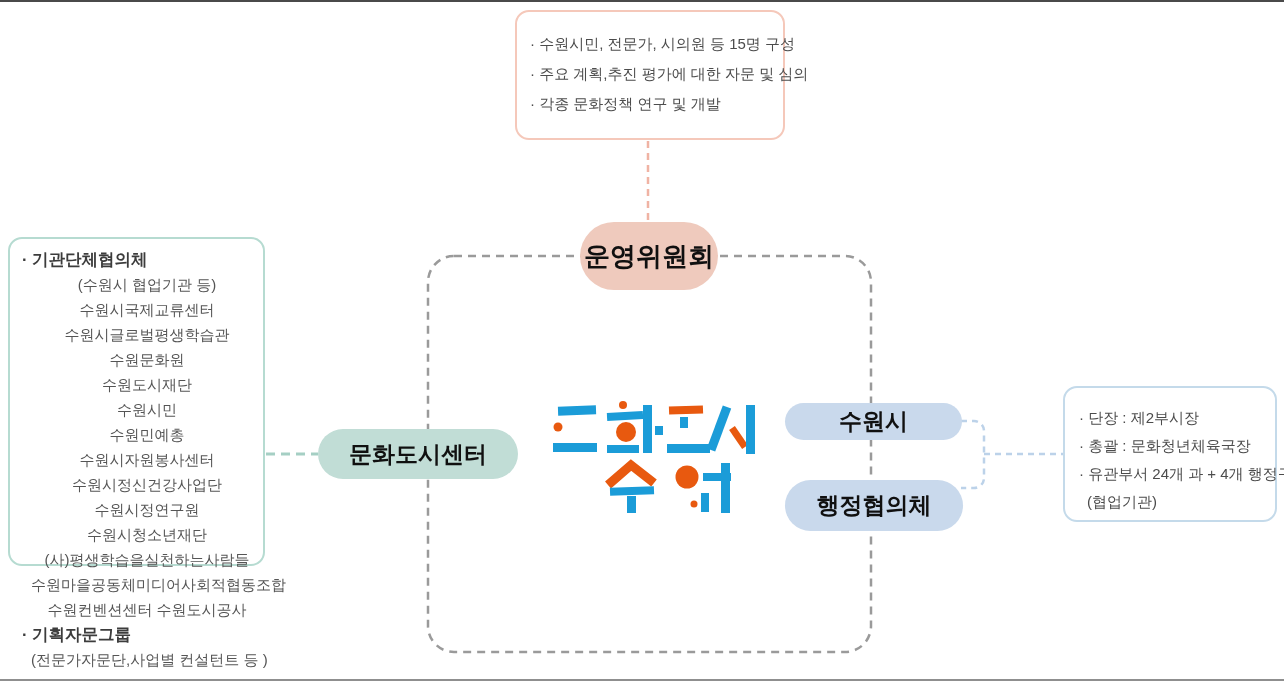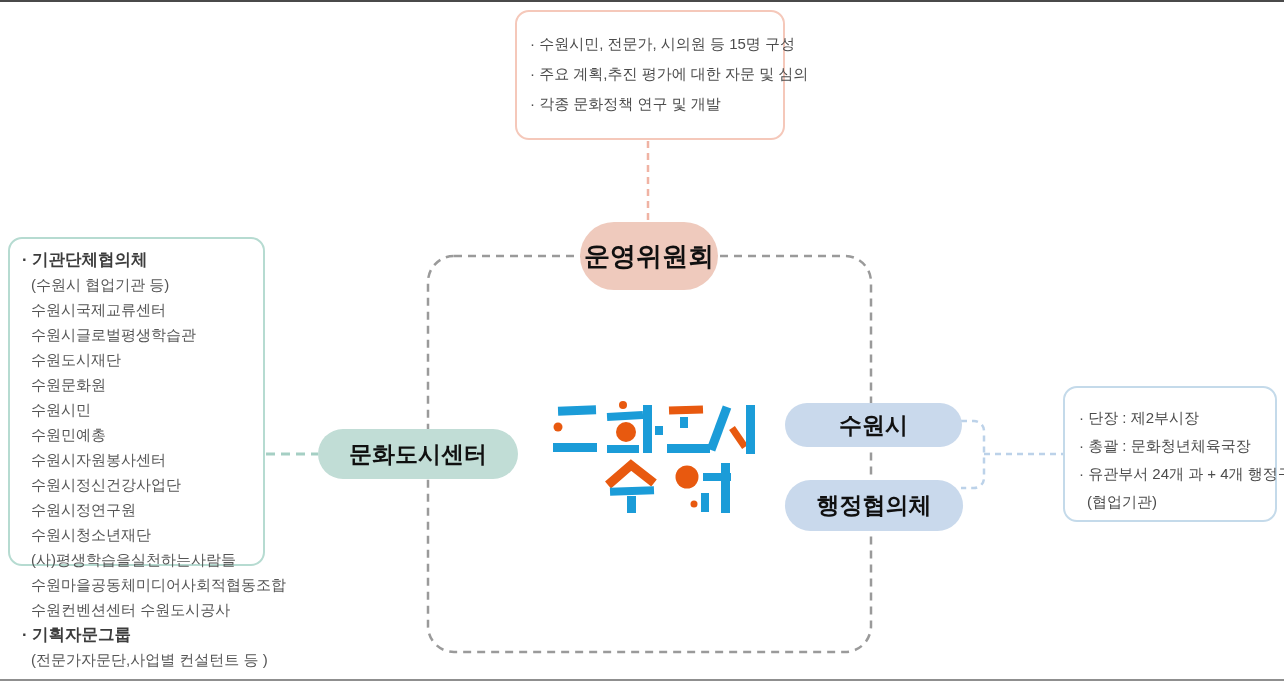--- a/index.html
+++ b/index.html
@@ -14,34 +14,34 @@
 
   .box{position:absolute;background:#fff;border-radius:14px;z-index:2;box-sizing:border-box;}
   .box .bline{white-space:nowrap;}
 
   .advisory{left:515px;top:10px;width:270px;height:130px;border:2px solid #f5c8ba;
             padding:17px 4px 0 13px;font-size:15px;color:#4c4c4c;line-height:30px;}
 
   .leftbox{left:8px;top:237px;width:257px;height:329px;border:2px solid #b6dbd1;
            padding:8px 0 0 12px;font-size:15px;color:#555;line-height:25px;}
   .leftbox .g-title{font-weight:bold;font-size:16.5px;color:#3c3c3c;}
-  .leftbox .g-item{padding-left:9px;}
+  .leftbox .g-item{padding-left:9px;text-align:center;}
   .leftbox .gap{}
 
   .rightbox{left:1063px;top:386px;width:214px;height:136px;border:2px solid #c4daea;
             padding:16px 0 0 14px;font-size:15px;color:#4c4c4c;line-height:28px;}
   .rightbox .indent{padding-left:8px;}
 
   .pill{position:absolute;z-index:3;display:flex;align-items:center;justify-content:center;
         font-weight:bold;color:#101010;white-space:nowrap;}
   .pill.pink{left:580px;top:222px;width:138px;height:68px;border-radius:34px;
              background:#efcabd;font-size:26px;text-align:right;}
   .pill.teal{left:318px;top:429px;width:200px;height:50px;border-radius:25px;
              background:#c1ddd6;font-size:23px;}
-  .pill.blue1{left:785px;top:403px;width:177px;height:44px;border-radius:26px;
+  .pill.blue1{left:785px;top:403px;width:177px;height:37px;border-radius:26px;
               background:#c9d9ec;font-size:23px;}
   .pill.blue2{left:785px;top:456px;width:178px;height:51px;border-radius:26px;
               background:#c9d9ec;font-size:23px;margin-top:24px;}
 
   .logo{position:absolute;left:551px;top:401px;z-index:2;}
   .logo .blue{fill:#1b9cd8;}
   .logo .orange{fill:#e8590f;}
   .logo .bluestroke{stroke:#1b9cd8;}
   .logo .orangestroke{stroke:#e8590f;}
   .sr{position:absolute;width:1px;height:1px;overflow:hidden;clip:rect(0 0 0 0);white-space:nowrap;}
@@ -110,22 +110,22 @@
     <rect class="blue" x="150" y="92" width="8" height="19"></rect>
   </svg>
   <span class="sr">문화도시</span>
   <span class="sr">수원</span>
 
   <div class="box leftbox">
     <div class="bline g-title">· 기관단체협의체</div>
     <div class="bline g-item">(수원시 협업기관 등)</div>
     <div class="bline g-item">수원시국제교류센터</div>
     <div class="bline g-item">수원시글로벌평생학습관</div>
+    <div class="bline g-item">수원문화원</div>
     <div class="bline g-item">수원도시재단</div>
-    <div class="bline g-item">수원문화원</div>
     <div class="bline g-item">수원시민</div>
     <div class="bline g-item">수원민예총</div>
     <div class="bline g-item">수원시자원봉사센터</div>
     <div class="bline g-item">수원시정신건강사업단</div>
     <div class="bline g-item">수원시정연구원</div>
     <div class="bline g-item">수원시청소년재단</div>
     <div class="bline g-item">(사)평생학습을실천하는사람들</div>
     <div class="bline g-item">수원마을공동체미디어사회적협동조합</div>
     <div class="bline g-item">수원컨벤션센터 수원도시공사</div>
     <div class="bline g-title gap">· 기획자문그룹</div>

